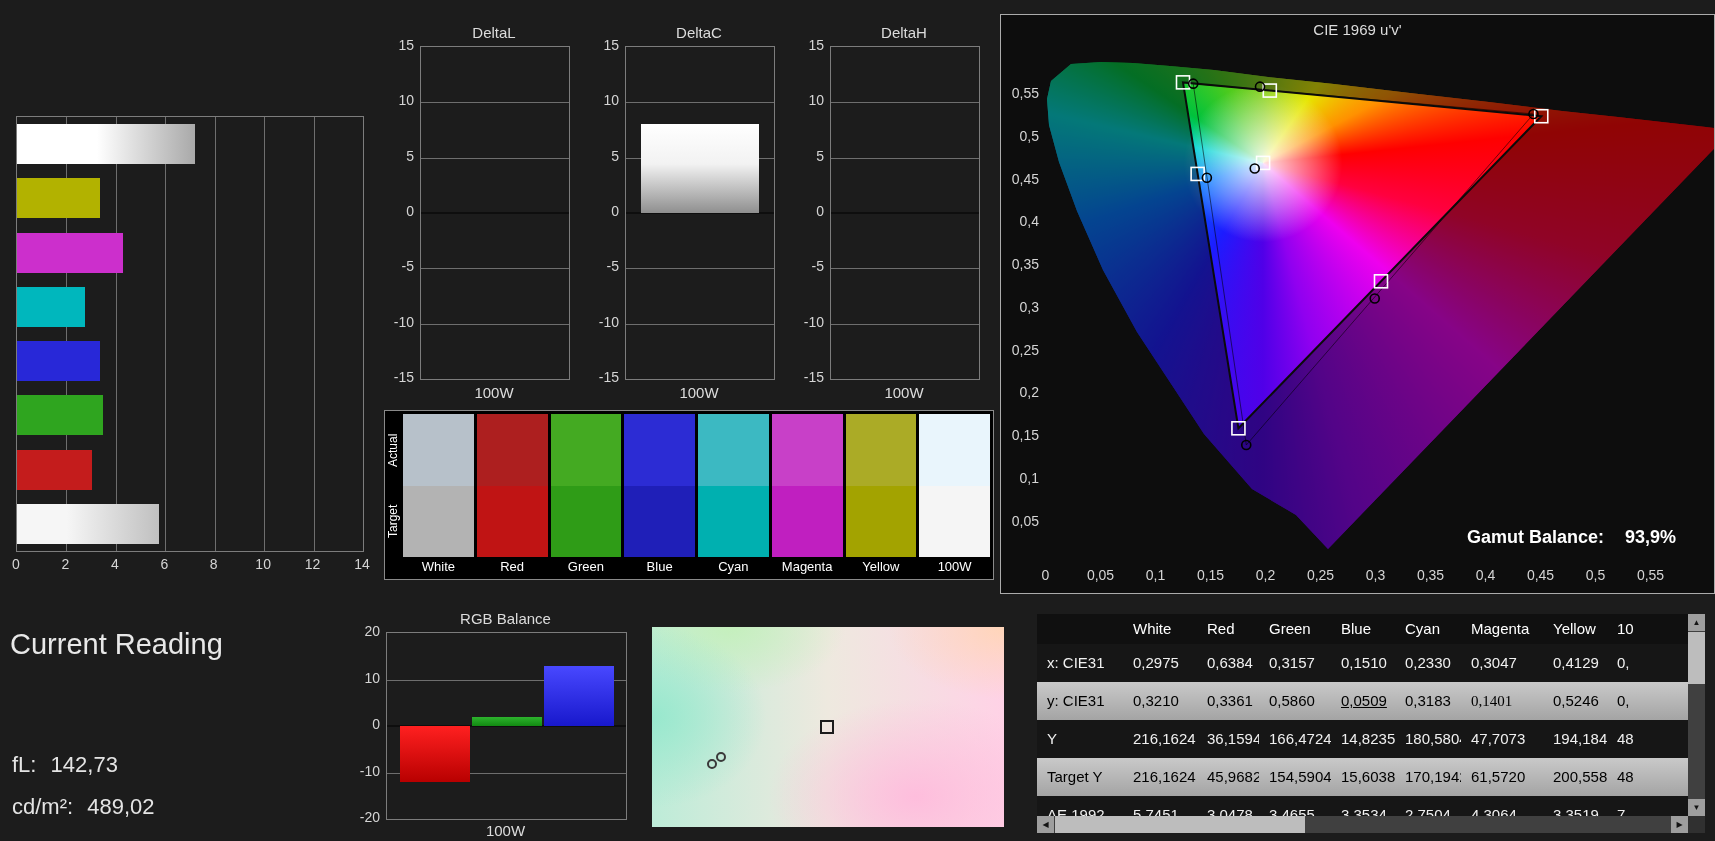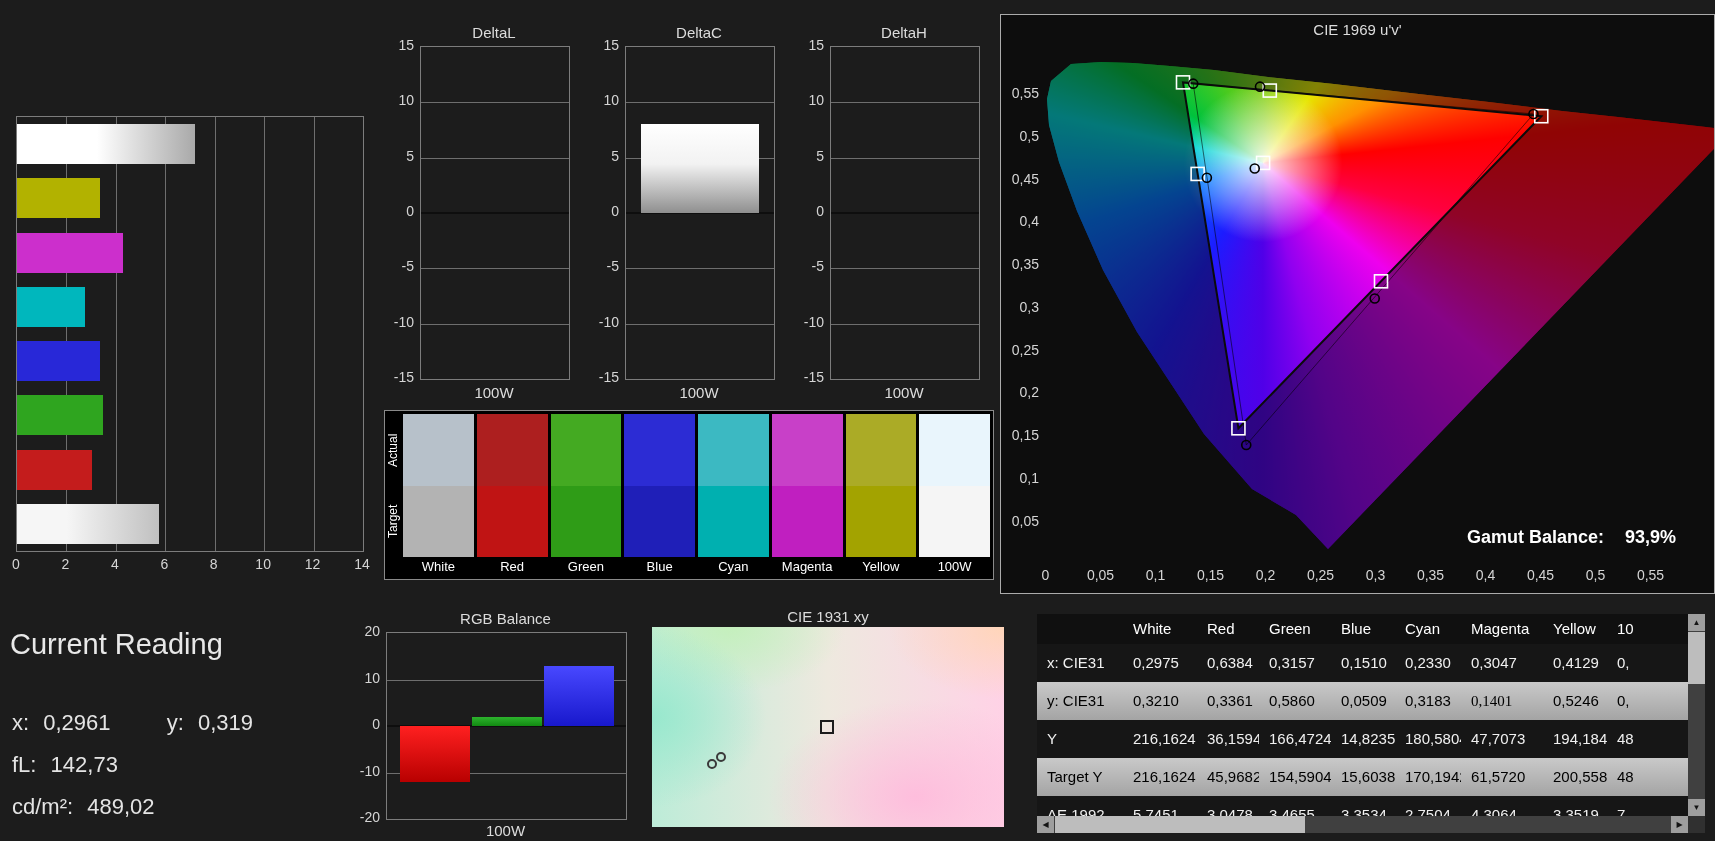--- a/index.html
+++ b/index.html
@@ -248,26 +248,20 @@
         <div class="ytick" style="top: 112.8px;">0,5</div>
         <div class="ytick" style="top: 70.05px;">0,55</div>
       </div>
     <div class="abs" style="right:38px;top:512px;font-size:18px;font-weight:700;color:#fff;">
       <span>Gamut Balance:</span>
       <span style="margin-left:16px;">93,9%</span>
     </div>
   </div>
 
   <div class="abs" style="left:10px;top:628px;font-size:29px;color:#e8e8e8;">Current Reading</div>
-  <div class="abs" style="left:12px;top:710px;font-size:22px;color:#e4e4e4;">
-    <span>x:</span>
-    <span style="margin-left:8px;">0,2961</span>
-    <span style="margin-left:50px;">y:</span>
-    <span style="margin-left:8px;">0,319</span>
-  </div>
   <div class="abs" style="left:12px;top:752px;font-size:22px;color:#e4e4e4;">
     <span>fL:</span>
     <span style="margin-left:8px;margin-top:20px;">142,73</span>
   </div>
   <div class="abs" style="left:12px;top:794px;font-size:22px;color:#e4e4e4;">
     <span>cd/m²:</span>
     <span style="margin-left:8px;">489,02</span>
   </div>
 
   <div class="abs chart-title" style="left:386px;top:610px;width:239px;">RGB Balance</div>
@@ -282,21 +276,20 @@
       <div class="grid-h" style="top: 46.5px;"></div>
       <div class="grid-h" style="top: 93px;"></div>
       <div class="grid-h" style="top: 139.5px;"></div>
       <div class="zero-line" style="top: 92px;"></div>
       <div class="bar" style="left: 12.5px; width: 70px; top: 93px; height: 55.8px; background: linear-gradient(rgb(255, 32, 32), rgb(184, 0, 0));"></div>
       <div class="bar" style="left: 84.5px; width: 70px; top: 83.7px; height: 9.3px; background: linear-gradient(rgb(45, 179, 45), rgb(18, 138, 18));"></div>
       <div class="bar" style="left: 156.5px; width: 70px; top: 32.55px; height: 60.45px; background: linear-gradient(rgb(72, 72, 255), rgb(24, 24, 204));"></div>
     </div>
   <div class="abs chart-title" style="left:386px;top:822px;width:239px;">100W</div>
 
-  <div class="abs chart-title" style="left:652px;top:608px;width:352px;">CIE 1931 xy</div>
   <div id="cie1931-area">
       <div class="cie31-square" style="left: 167.944px; top: 93px;"></div>
       <div class="cie31-circle" style="left: 54.84px; top: 132px;"></div>
       <div class="cie31-circle" style="left: 63.992px; top: 125px;"></div>
     </div>
 
   <div id="table">
       <div class="trow thead">
         <div class="tcell" style="width: 86px;"></div>
         <div class="tcell" style="width: 74px;">White</div>
@@ -317,21 +310,21 @@
         <div class="tcell" style="width: 66px;">0,2330</div>
         <div class="tcell" style="width: 82px;">0,3047</div>
         <div class="tcell" style="width: 64px;">0,4129</div>
         <div class="tcell" style="width: 80px;">0,</div>
       </div>
       <div class="trow drow r-light">
         <div class="tcell" style="width: 86px;">y: CIE31</div>
         <div class="tcell" style="width: 74px;">0,3210</div>
         <div class="tcell" style="width: 62px;">0,3361</div>
         <div class="tcell" style="width: 72px;">0,5860</div>
-        <div class="tcell" style="width: 64px;">0,0509</div>
+        <div class="tcell" style="width: 64px; text-decoration: underline;">0,0509</div>
         <div class="tcell" style="width: 66px;">0,3183</div>
         <div class="tcell" style="width: 82px; font-family: Liberation Serif, serif;">0,1401</div>
         <div class="tcell" style="width: 64px;">0,5246</div>
         <div class="tcell" style="width: 80px;">0,</div>
       </div>
       <div class="trow drow r-dark">
         <div class="tcell" style="width: 86px;">Y</div>
         <div class="tcell" style="width: 74px;">216,1624</div>
         <div class="tcell" style="width: 62px;">36,1594</div>
         <div class="tcell" style="width: 72px;">166,4724</div>

